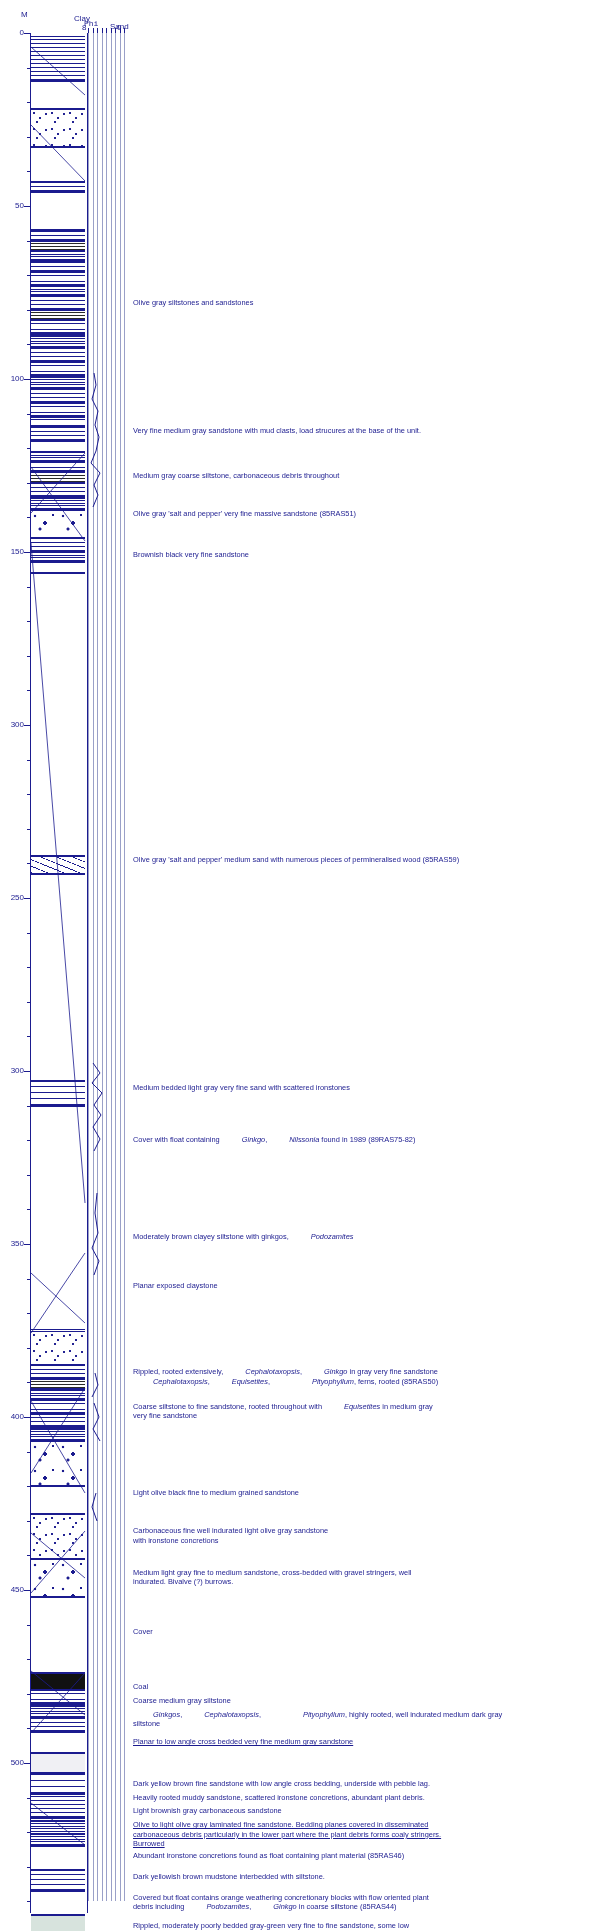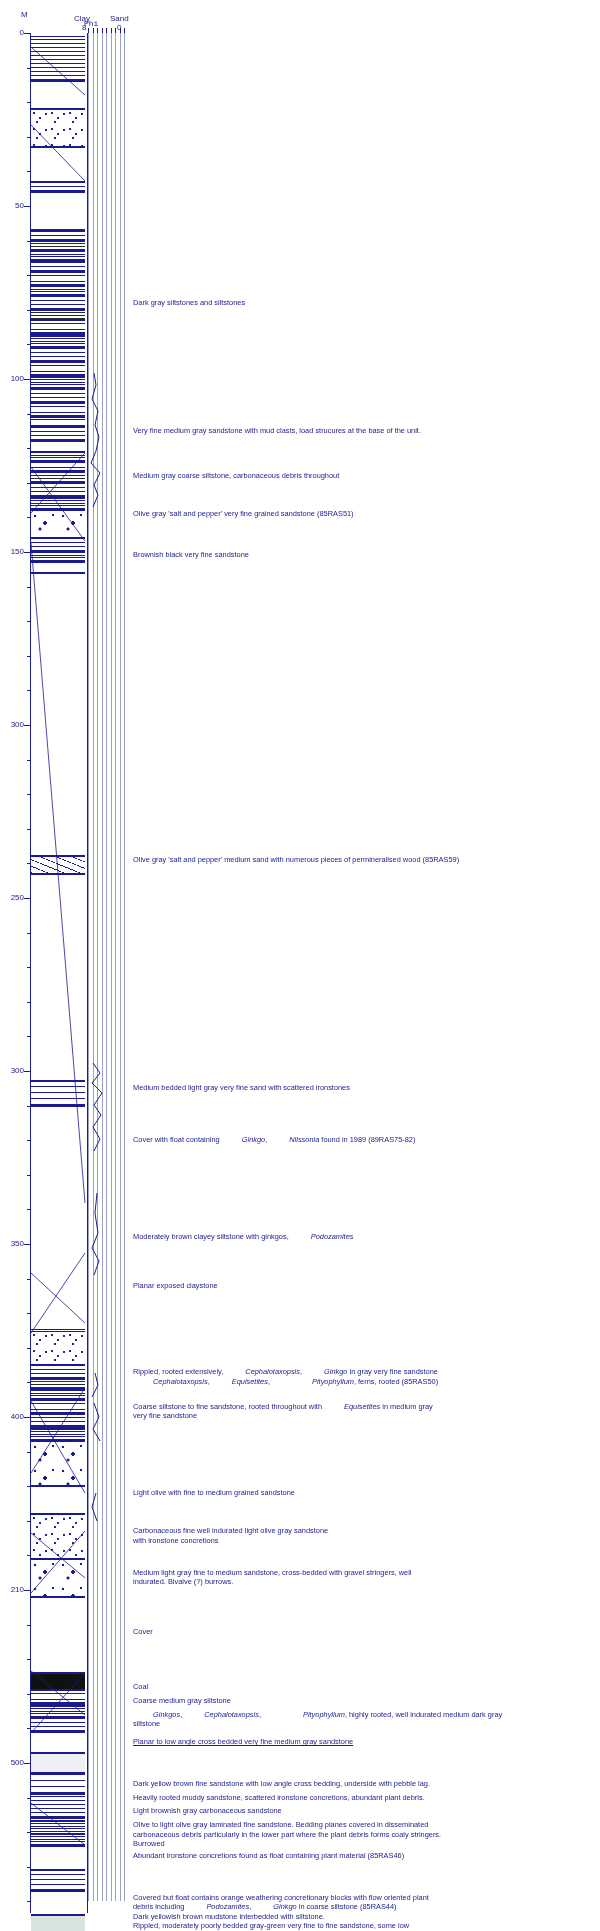--- a/index.html
+++ b/index.html
@@ -137,21 +137,21 @@
   svg { display: block; }
 </style>
 </head>
 <body>
 
 <div id="stage">
 
   <div class="abs hdr" style="left:21px; top:10px;">M</div>
   <div class="abs hdr" style="left:74px; top:14px;">Clay</div>
   <div class="abs hdr" style="left:84px; top:19px;font-family:Liberation Mono, monospace;">Phi</div>
-  <div class="abs hdr" style="left:110px; top:14px;text-align:center;">Sand</div>
+  <div class="abs hdr" style="left:110px; top:22px;text-align:center;">Sand</div>
   <div class="abs hdr" style="left:82px; top:23px;">8</div>
   <div class="abs hdr" style="left:117px; top:23px;">0</div>
 
   <div id="axis-layer">
       <div class="abs depth-label" style="left: 2px; top: 28px;">0</div>
       <div class="tick" style="left: 24px; top: 33px; width: 6px;"></div>
       <div class="abs depth-label" style="left: 2px; top: 201px;">50</div>
       <div class="tick" style="left: 24px; top: 206px; width: 6px;"></div>
       <div class="abs depth-label" style="left: 2px; top: 374px;">100</div>
       <div class="tick" style="left: 24px; top: 379px; width: 6px;"></div>
@@ -160,21 +160,21 @@
       <div class="abs depth-label" style="left: 2px; top: 720px;">300</div>
       <div class="tick" style="left: 24px; top: 725px; width: 6px;"></div>
       <div class="abs depth-label" style="left: 2px; top: 893px;">250</div>
       <div class="tick" style="left: 24px; top: 898px; width: 6px;"></div>
       <div class="abs depth-label" style="left: 2px; top: 1066px;">300</div>
       <div class="tick" style="left: 24px; top: 1071px; width: 6px;"></div>
       <div class="abs depth-label" style="left: 2px; top: 1239px;">350</div>
       <div class="tick" style="left: 24px; top: 1244px; width: 6px;"></div>
       <div class="abs depth-label" style="left: 2px; top: 1412px;">400</div>
       <div class="tick" style="left: 24px; top: 1417px; width: 6px;"></div>
-      <div class="abs depth-label" style="left: 2px; top: 1585px;">210</div>
+      <div class="abs depth-label" style="left: 2px; top: 1585px;">450</div>
       <div class="tick" style="left: 24px; top: 1590px; width: 6px;"></div>
       <div class="abs depth-label" style="left: 2px; top: 1758px;">500</div>
       <div class="tick" style="left: 24px; top: 1763px; width: 6px;"></div>
       <div class="minortick" style="left: 27px; top: 67.6px;"></div>
       <div class="minortick" style="left: 27px; top: 102.2px;"></div>
       <div class="minortick" style="left: 27px; top: 136.8px;"></div>
       <div class="minortick" style="left: 27px; top: 171.4px;"></div>
       <div class="minortick" style="left: 27px; top: 240.6px;"></div>
       <div class="minortick" style="left: 27px; top: 275.2px;"></div>
       <div class="minortick" style="left: 27px; top: 309.8px;"></div>
@@ -329,43 +329,43 @@
     <polyline fill="none" stroke="#1b1b8f" stroke-width="1" points="10,418 5,430 14,440 8,452 12,462 7,474"></polyline>
     <polyline fill="none" stroke="#1b1b8f" stroke-width="1" points="7,1030 14,1040 6,1050 16,1060 8,1072 15,1082 7,1094 14,1106 8,1118"></polyline>
     <polyline fill="none" stroke="#1b1b8f" stroke-width="1" points="11,1160 9,1180 12,1200"></polyline>
     <polyline fill="none" stroke="#1b1b8f" stroke-width="1" points="12,1200 6,1215 13,1228 8,1242"></polyline>
     <polyline fill="none" stroke="#1b1b8f" stroke-width="1" points="8,1370 13,1384 7,1396 14,1408"></polyline>
     <polyline fill="none" stroke="#1b1b8f" stroke-width="1" points="10,1460 6,1474 11,1488"></polyline>
     <polyline fill="none" stroke="#1b1b8f" stroke-width="1" points="9,1340 12,1352 6,1364"></polyline>
   </svg>
 
   <div id="desc-layer">
-      <div class="desc" style="left: 133px; top: 297.88px; max-width: 460px;">Dark gray siltstones and siltstones</div>
+      <div class="desc" style="left: 133px; top: 297.88px; max-width: 460px;">Olive gray siltstones and sandstones</div>
       <div class="desc" style="left: 133px; top: 425.9px; max-width: 460px;">Very fine medium gray sandstone with mud clasts, load strucures at the base of the unit.</div>
       <div class="desc" style="left: 133px; top: 470.88px; max-width: 460px;">Medium gray coarse siltstone, carbonaceous debris throughout</div>
-      <div class="desc" style="left: 133px; top: 508.94px; max-width: 460px;">Olive gray 'salt and pepper' very fine grained sandstone (85RAS51)</div>
+      <div class="desc" style="left: 133px; top: 508.94px; max-width: 460px;">Olive gray 'salt and pepper' very fine massive sandstone (85RAS51)</div>
       <div class="desc" style="left: 133px; top: 550.46px; max-width: 460px;">Brownish black very fine sandstone</div>
       <div class="desc" style="left: 133px; top: 854.94px; max-width: 460px;">Olive gray 'salt and pepper' medium sand with numerous pieces of permineralised wood (85RAS59)</div>
       <div class="desc" style="left: 133px; top: 1083.3px; max-width: 460px;">Medium bedded light gray very fine sand with scattered ironstones</div>
       <div class="desc" style="left: 133px; top: 1135.2px; max-width: 460px;">Cover with float containing <i>Ginkgo</i>, <i>Nilssonia</i> found in 1989 (89RAS75-82)</div>
       <div class="desc" style="left: 133px; top: 1232.08px; max-width: 460px;">Moderately brown clayey siltstone with ginkgos, <i>Podozamites</i></div>
       <div class="desc" style="left: 133px; top: 1280.52px; max-width: 460px;">Planar exposed claystone</div>
       <div class="desc" style="left: 133px; top: 1367.02px; max-width: 460px;">Rippled, rooted extensively, <i>Cephalotaxopsis</i>, <i>Ginkgo</i> in gray very fine sandstone<br><i>Cephalotaxopsis</i>, <i>Equisetites</i>, <i><i>Pityophyllum</i></i>, ferns, rooted (85RAS50)</div>
       <div class="desc" style="left: 133px; top: 1401.62px; max-width: 460px;">Coarse siltstone to fine sandstone, rooted throughout with <i>Equisetites</i> in medium gray<br>very fine sandstone</div>
-      <div class="desc" style="left: 133px; top: 1488.12px; max-width: 460px;">Light olive with fine to medium grained sandstone</div>
+      <div class="desc" style="left: 133px; top: 1488.12px; max-width: 460px;">Light olive black fine to medium grained sandstone</div>
       <div class="desc" style="left: 133px; top: 1526.18px; max-width: 460px;">Carbonaceous fine well indurated light olive gray sandstone<br>with ironstone concretions</div>
       <div class="desc" style="left: 133px; top: 1567.7px; max-width: 460px;">Medium light gray fine to medium sandstone, cross-bedded with gravel stringers, well<br>indurated. Bivalve (?) burrows.</div>
       <div class="desc" style="left: 133px; top: 1626.52px; max-width: 460px;">Cover</div>
       <div class="desc" style="left: 133px; top: 1681.88px; max-width: 460px;">Coal</div>
       <div class="desc" style="left: 133px; top: 1695.72px; max-width: 460px;">Coarse medium gray siltstone</div>
       <div class="desc" style="left: 133px; top: 1709.56px; max-width: 460px;"><i>Ginkgos</i>, <i>Cephalotaxopsis</i>, <i><i>Pityophyllum</i></i>, highly rooted, well indurated medium dark gray<br>siltstone</div>
       <div class="desc" style="left: 133px; top: 1737.24px; max-width: 460px; text-decoration: underline;">Planar to low angle cross bedded very fine medium gray sandstone</div>
       <div class="desc" style="left: 133px; top: 1778.76px; max-width: 460px;">Dark yellow brown fine sandstone with low angle cross bedding, underside with pebble lag.</div>
       <div class="desc" style="left: 133px; top: 1792.6px; max-width: 460px;">Heavily rooted muddy sandstone, scattered ironstone concretions, abundant plant debris.</div>
       <div class="desc" style="left: 133px; top: 1806.44px; max-width: 460px;">Light brownish gray carbonaceous sandstone</div>
-      <div class="desc" style="left: 133px; top: 1820.28px; max-width: 460px;">Olive to light olive gray laminated fine sandstone. Bedding planes covered in disseminated<br>carbonaceous debris particularly in the lower part where the plant debris forms coaly stringers.<br>Burrowed</div>
+      <div class="desc" style="left: 133px; top: 1820.28px; max-width: 460px; text-decoration: underline;">Olive to light olive gray laminated fine sandstone. Bedding planes covered in disseminated<br>carbonaceous debris particularly in the lower part where the plant debris forms coaly stringers.<br>Burrowed</div>
       <div class="desc" style="left: 133px; top: 1851.42px; max-width: 460px;">Abundant ironstone concretions found as float containing plant material (85RAS46)</div>
-      <div class="desc" style="left: 133px; top: 1872.18px; max-width: 460px; margin-top: 40px;">Dark yellowish brown mudstone interbedded with siltstone.</div>
+      <div class="desc" style="left: 133px; top: 1872.18px; max-width: 460px;">Dark yellowish brown mudstone interbedded with siltstone.</div>
       <div class="desc" style="left: 133px; top: 1892.94px; max-width: 460px;">Covered but float contains orange weathering concretionary blocks with flow oriented plant<br>debris including <i>Podozamites</i>, <i>Ginkgo</i> in coarse siltstone (85RAS44)</div>
       <div class="desc" style="left: 133px; top: 1920.62px; max-width: 460px;">Rippled, moderately poorly bedded gray-green very fine to fine sandstone, some low<br>angle cross bedding, burrowed</div>
     </div>
 
 </div>
 
 </body></html>

